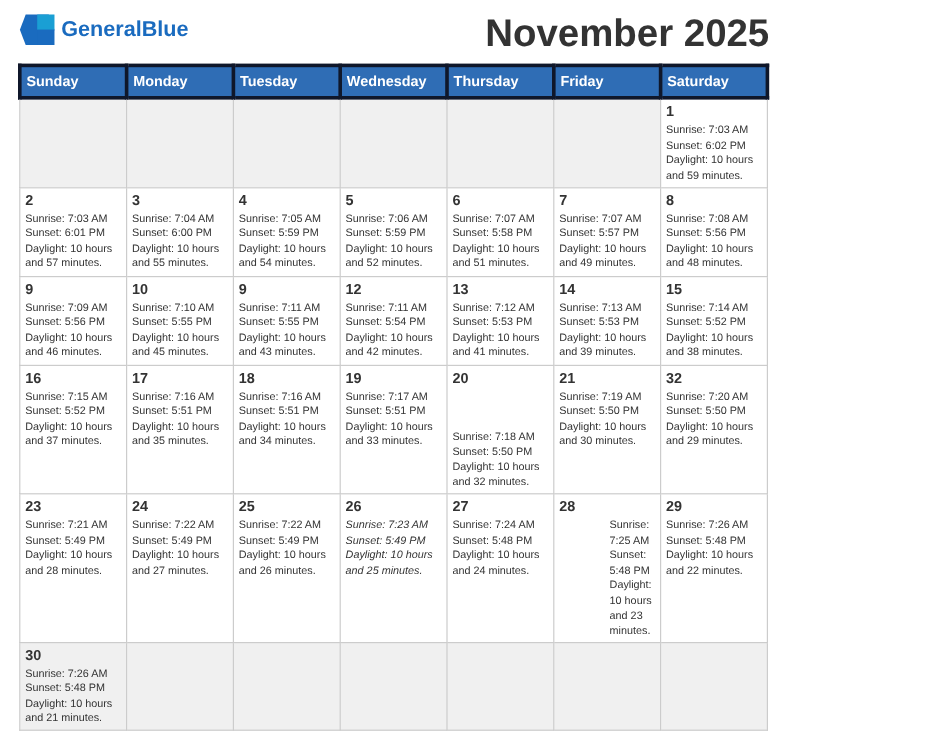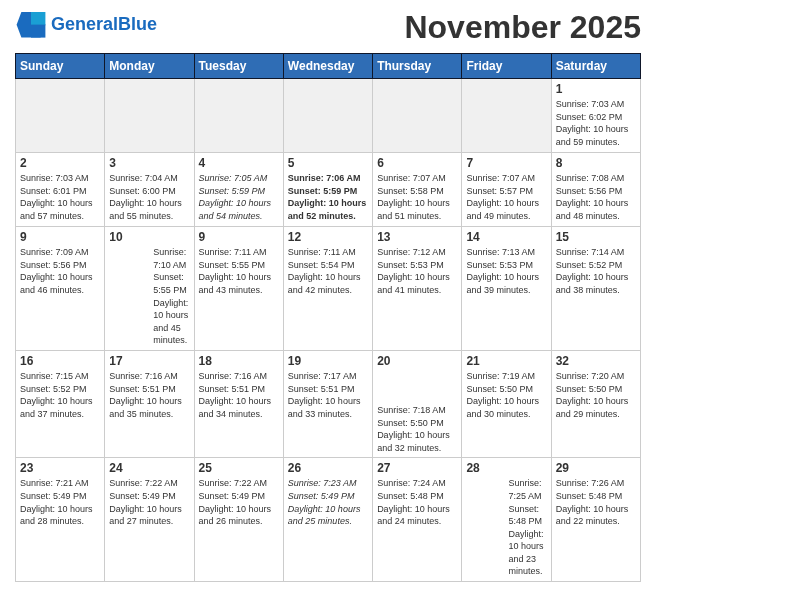--- a/index.html
+++ b/index.html
@@ -60,21 +60,21 @@
       border-collapse: collapse;
       table-layout: fixed;
     }
     .calendar thead th {
       background: #2f6db5;
       color: #fff;
       font-size: 12px;
       font-weight: bold;
       padding: 5px 4px;
       text-align: left;
-      border: 1px solid #0f172a;
+      border: 3px solid #0f172a;
     }
     .calendar tbody td {
       border: 1px solid #ccc;
       vertical-align: top;
       padding: 3px 4px;
       font-size: 9.5px;
       color: #333;
       background: #fff;
       height: 74px;
     }
@@ -156,28 +156,28 @@
           </td>
           <td>
             <span class="day-number">3</span>
             <div class="day-info" style="white-space: pre-line;">Sunrise: 7:04 AM
 Sunset: 6:00 PM
 Daylight: 10 hours
 and 55 minutes.</div>
           </td>
           <td>
             <span class="day-number">4</span>
-            <div class="day-info" style="white-space: pre-line; font-style: italic;">Sunrise: 7:05 AM
+            <div class="day-info" style="white-space: pre-line;">Sunrise: 7:05 AM
 Sunset: 5:59 PM
 Daylight: 10 hours
 and 54 minutes.</div>
           </td>
           <td>
             <span class="day-number">5</span>
-            <div class="day-info" style="white-space: pre-line; font-weight: bold;">Sunrise: 7:06 AM
+            <div class="day-info" style="white-space: pre-line;">Sunrise: 7:06 AM
 Sunset: 5:59 PM
 Daylight: 10 hours
 and 52 minutes.</div>
           </td>
           <td>
             <span class="day-number">6</span>
             <div class="day-info" style="white-space: pre-line;">Sunrise: 7:07 AM
 Sunset: 5:58 PM
 Daylight: 10 hours
 and 51 minutes.</div>
@@ -200,21 +200,21 @@
         <tr>
           <td>
             <span class="day-number">9</span>
             <div class="day-info" style="white-space: pre-line;">Sunrise: 7:09 AM
 Sunset: 5:56 PM
 Daylight: 10 hours
 and 46 minutes.</div>
           </td>
           <td>
             <span class="day-number">10</span>
-            <div class="day-info" style="white-space: pre-line; margin-left: 44px;">Sunrise: 7:10 AM
+            <div class="day-info" style="white-space: pre-line;">Sunrise: 7:10 AM
 Sunset: 5:55 PM
 Daylight: 10 hours
 and 45 minutes.</div>
           </td>
           <td>
             <span class="day-number">9</span>
             <div class="day-info" style="white-space: pre-line;">Sunrise: 7:11 AM
 Sunset: 5:55 PM
 Daylight: 10 hours
 and 43 minutes.</div>
@@ -342,16 +342,31 @@
 Daylight: 10 hours
 and 23 minutes.</div>
           </td>
           <td>
             <span class="day-number">29</span>
             <div class="day-info" style="white-space: pre-line;">Sunrise: 7:26 AM
 Sunset: 5:48 PM
 Daylight: 10 hours
 and 22 minutes.</div>
           </td>
+        </tr>
+        <tr>
+          <td class="last-row">
+            <span class="day-number">30</span>
+            <div class="day-info" style="white-space: pre-line;">Sunrise: 7:26 AM
+Sunset: 5:48 PM
+Daylight: 10 hours
+and 21 minutes.</div>
+          </td>
+          <td class="empty last-row"></td>
+          <td class="empty last-row"></td>
+          <td class="empty last-row"></td>
+          <td class="empty last-row"></td>
+          <td class="empty last-row"></td>
+          <td class="empty last-row"></td>
         </tr>
       </tbody>
   </table>
 </div>
 
 </body></html>

